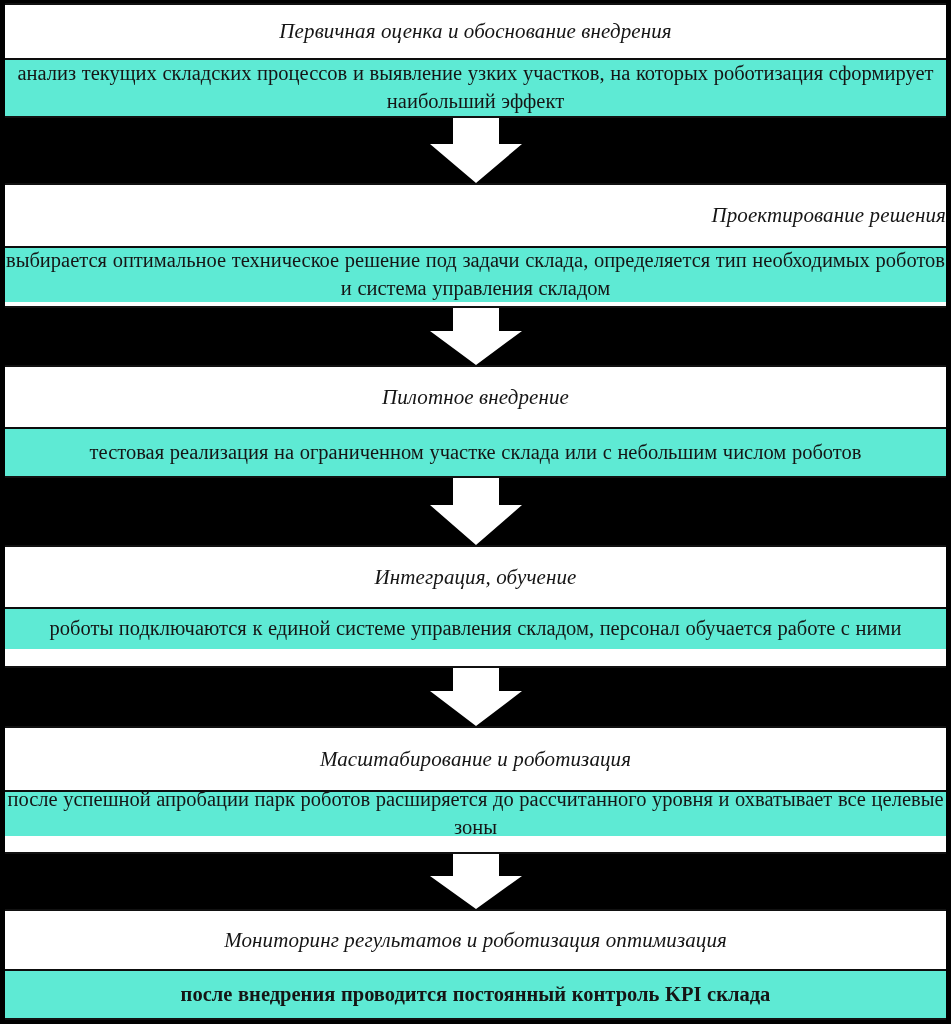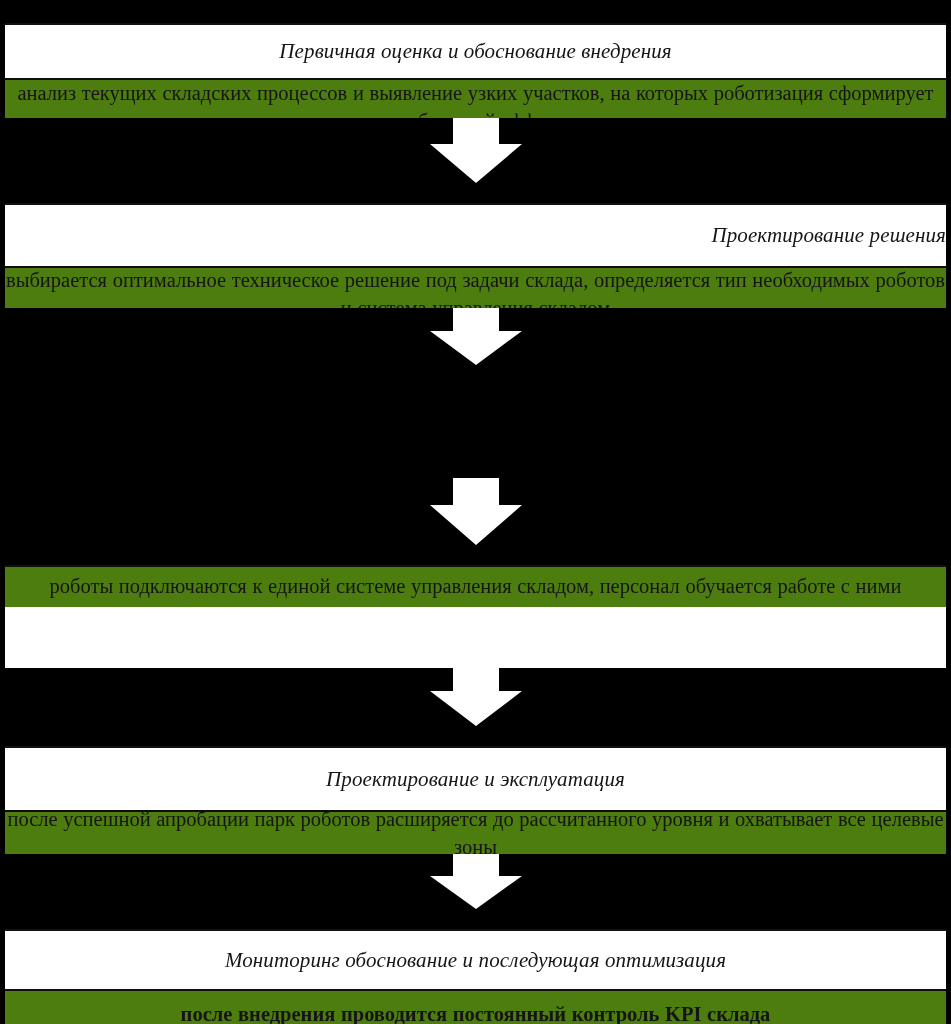--- a/index.html
+++ b/index.html
@@ -16,41 +16,40 @@
     font-family: "Liberation Serif", "DejaVu Serif", serif;
   }
   .stage {
     position: absolute;
     left: 5px;
     width: 941px;
     background: #ffffff;
     box-sizing: border-box;
     border-top: 2px solid #111111;
     border-bottom: 2px solid #111111;
-    margin-top: 20px;
   }
   .stage-title {
     display: flex;
     align-items: center;
     justify-content: center;
     text-align: center;
     font-style: italic;
     font-size: 21px;
     color: #151515;
     letter-spacing: 0.1px;
     border-bottom: 2px solid #0d0d0d;
     box-sizing: border-box;
     background: #ffffff;
   }
   .stage-desc {
     display: flex;
     align-items: center;
     justify-content: center;
     box-sizing: border-box;
-    background: #4d7c0f;
+    background: #5eead4;
     padding: 0 0;
   }
   .stage-desc .desc-text {
     width: 100%;
     text-align: center;
     font-size: 20.5px;
     line-height: 1.35;
     color: #151515;
     word-spacing: 0.5px;
   }
@@ -96,56 +95,67 @@
       <span class="desc-text">выбирается оптимальное техническое решение под задачи склада, определяется тип необходимых роботов и система управления складом</span>
     </div>
   </div>
 
   <div class="connector" style="top:308px; height:57px;">
     <svg class="arrow-svg" width="92" height="57" viewBox="0 0 92 57">
       <polygon points="23,0 69,0 69,23 92,23 46,57 0,23 23,23" fill="#ffffff"></polygon>
     </svg>
   </div>
 
+  <div class="stage" style="top:365px; height:113px;">
+    <div class="stage-title" style="height:62px;">
+      <span>Пилотное внедрение</span>
+    </div>
+    <div class="stage-desc" style="height:47px;">
+      <span class="desc-text">тестовая реализация на ограниченном участке склада или с небольшим числом роботов</span>
+    </div>
+  </div>
 
   <div class="connector" style="top:478px; height:67px;">
     <svg class="arrow-svg" width="92" height="67" viewBox="0 0 92 67">
       <polygon points="23,0 69,0 69,27 92,27 46,67 0,27 23,27" fill="#ffffff"></polygon>
     </svg>
   </div>
 
   <div class="stage" style="top:545px; height:123px;">
+    <div class="stage-title" style="height:62px;">
+      <span>Интеграция, обучение</span>
+    </div>
     <div class="stage-desc" style="height:40px;justify-content:center;">
       <span class="desc-text">роботы подключаются к единой системе управления складом, персонал обучается работе с ними</span>
     </div>
   </div>
 
   <div class="connector" style="top:668px; height:58px;">
     <svg class="arrow-svg" width="92" height="58" viewBox="0 0 92 58">
       <polygon points="23,0 69,0 69,23 92,23 46,58 0,23 23,23" fill="#ffffff"></polygon>
     </svg>
   </div>
 
   <div class="stage" style="top:726px; height:128px;">
     <div class="stage-title" style="height:64px;">
-      <span>Проектирование и эксплуатация</span>
+      <span>Масштабирование и роботизация</span>
     </div>
     <div class="stage-desc" style="height:44px;">
       <span class="desc-text">после успешной апробации парк роботов расширяется до рассчитанного уровня и охватывает все целевые зоны</span>
     </div>
   </div>
 
   <div class="connector" style="top:854px; height:55px;">
     <svg class="arrow-svg" width="92" height="55" viewBox="0 0 92 55">
       <polygon points="23,0 69,0 69,22 92,22 46,55 0,22 23,22" fill="#ffffff"></polygon>
     </svg>
   </div>
 
   <div class="stage" style="top:909px; height:111px;">
     <div class="stage-title" style="height:60px;">
-      <span>Мониторинг обоснование и последующая оптимизация</span>
+      <span>Мониторинг регультатов и роботизация оптимизация</span>
     </div>
     <div class="stage-desc" style="height:47px;font-weight:bold;">
       <span class="desc-text">после внедрения проводится постоянный контроль KPI склада</span>
     </div>
   </div>
 
 </div>
 
 </body></html>

